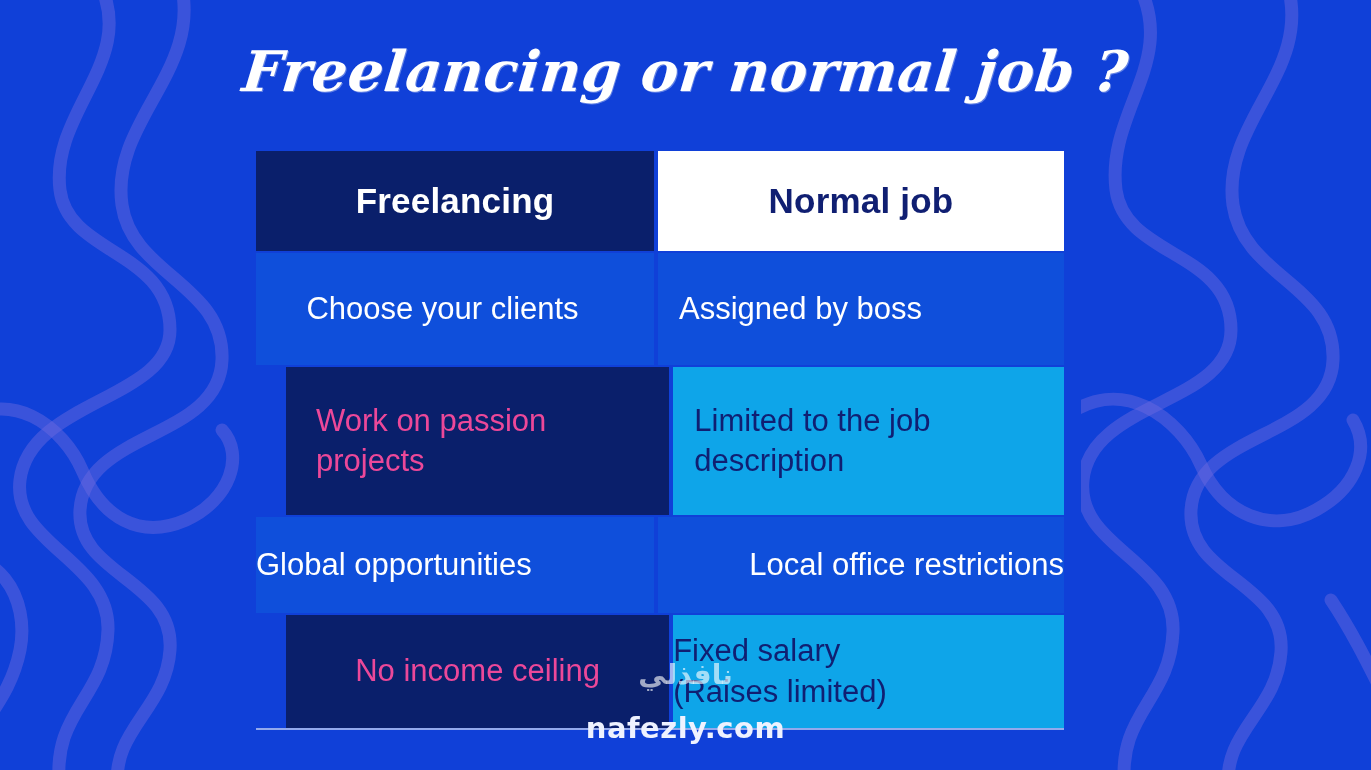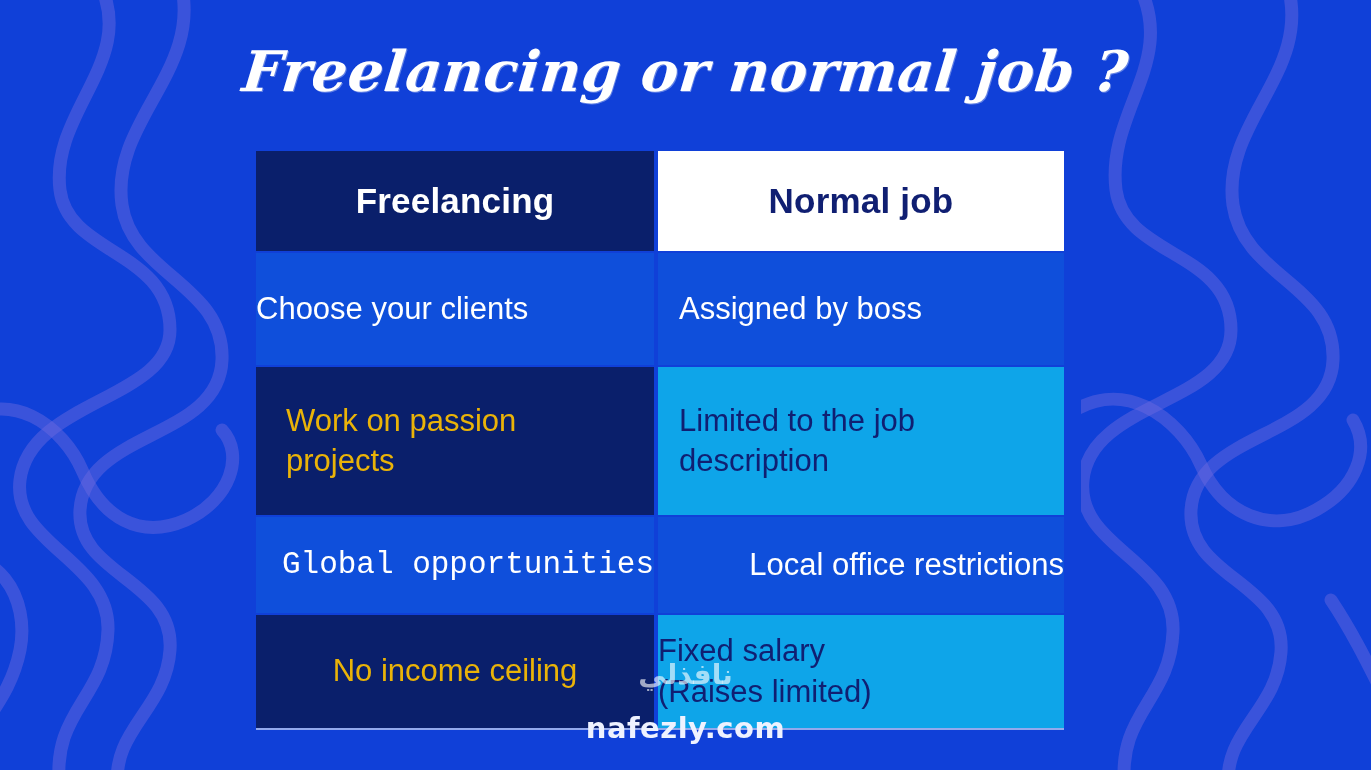--- a/index.html
+++ b/index.html
@@ -98,34 +98,34 @@
 
   
   .row.body .cell {
     font-size: 31px;
     font-weight: 500;
     line-height: 1.3;
   }
 
   
   .scheme-bright .cell { background: #0f4fdb; color: #ffffff; }
-  .scheme-dark  .cell.left  { background: #0a1f6b; color: #eab308; }
+  .scheme-dark  .cell.left  { background: #0a1f6b; color: #ec4899; margin-left: 30px; }
   .scheme-dark  .cell.right { background: #0ea5e9; color: #101f72; }
 
   
   .row.r1 { height: 112px; }
-  .row.r1 .cell.left  { justify-content: flex-start; padding-right: 25px; }
+  .row.r1 .cell.left  { justify-content: center; padding-right: 25px; }
   .row.r1 .cell.right { justify-content: flex-start; padding-left: 21px; }
 
   .row.r2 { height: 148px; }
   .row.r2 .cell.left  { justify-content: flex-start; padding-left: 30px; }
   .row.r2 .cell.right { justify-content: flex-start; padding-left: 21px; }
 
   .row.r3 { height: 96px; }
-  .row.r3 .cell.left  { justify-content: flex-end; padding-right: 0; font-family: Liberation Mono, monospace; }
+  .row.r3 .cell.left  { padding-right: 0; }
   .row.r3 .cell.right { justify-content: flex-end; padding-left: 21px; white-space: nowrap; }
 
   .row.r4 { height: 113px; }
   .row.r4 .cell.left  { justify-content: center; }
   .row.r4 .cell.right { justify-content: flex-start; }
 
   .cell-text { display: block; }
   .cell-text.two-line { white-space: pre-line; }
 
   

